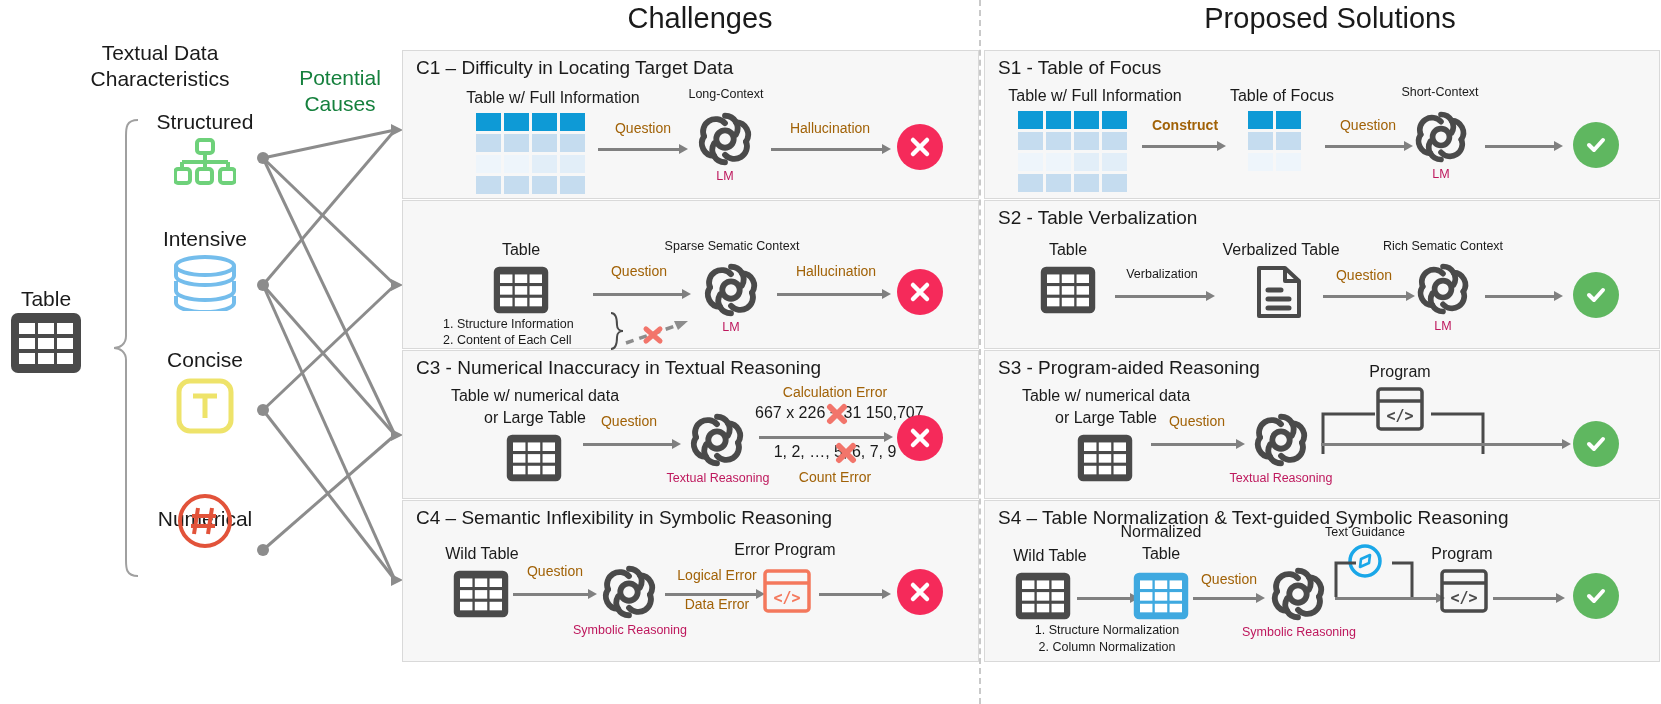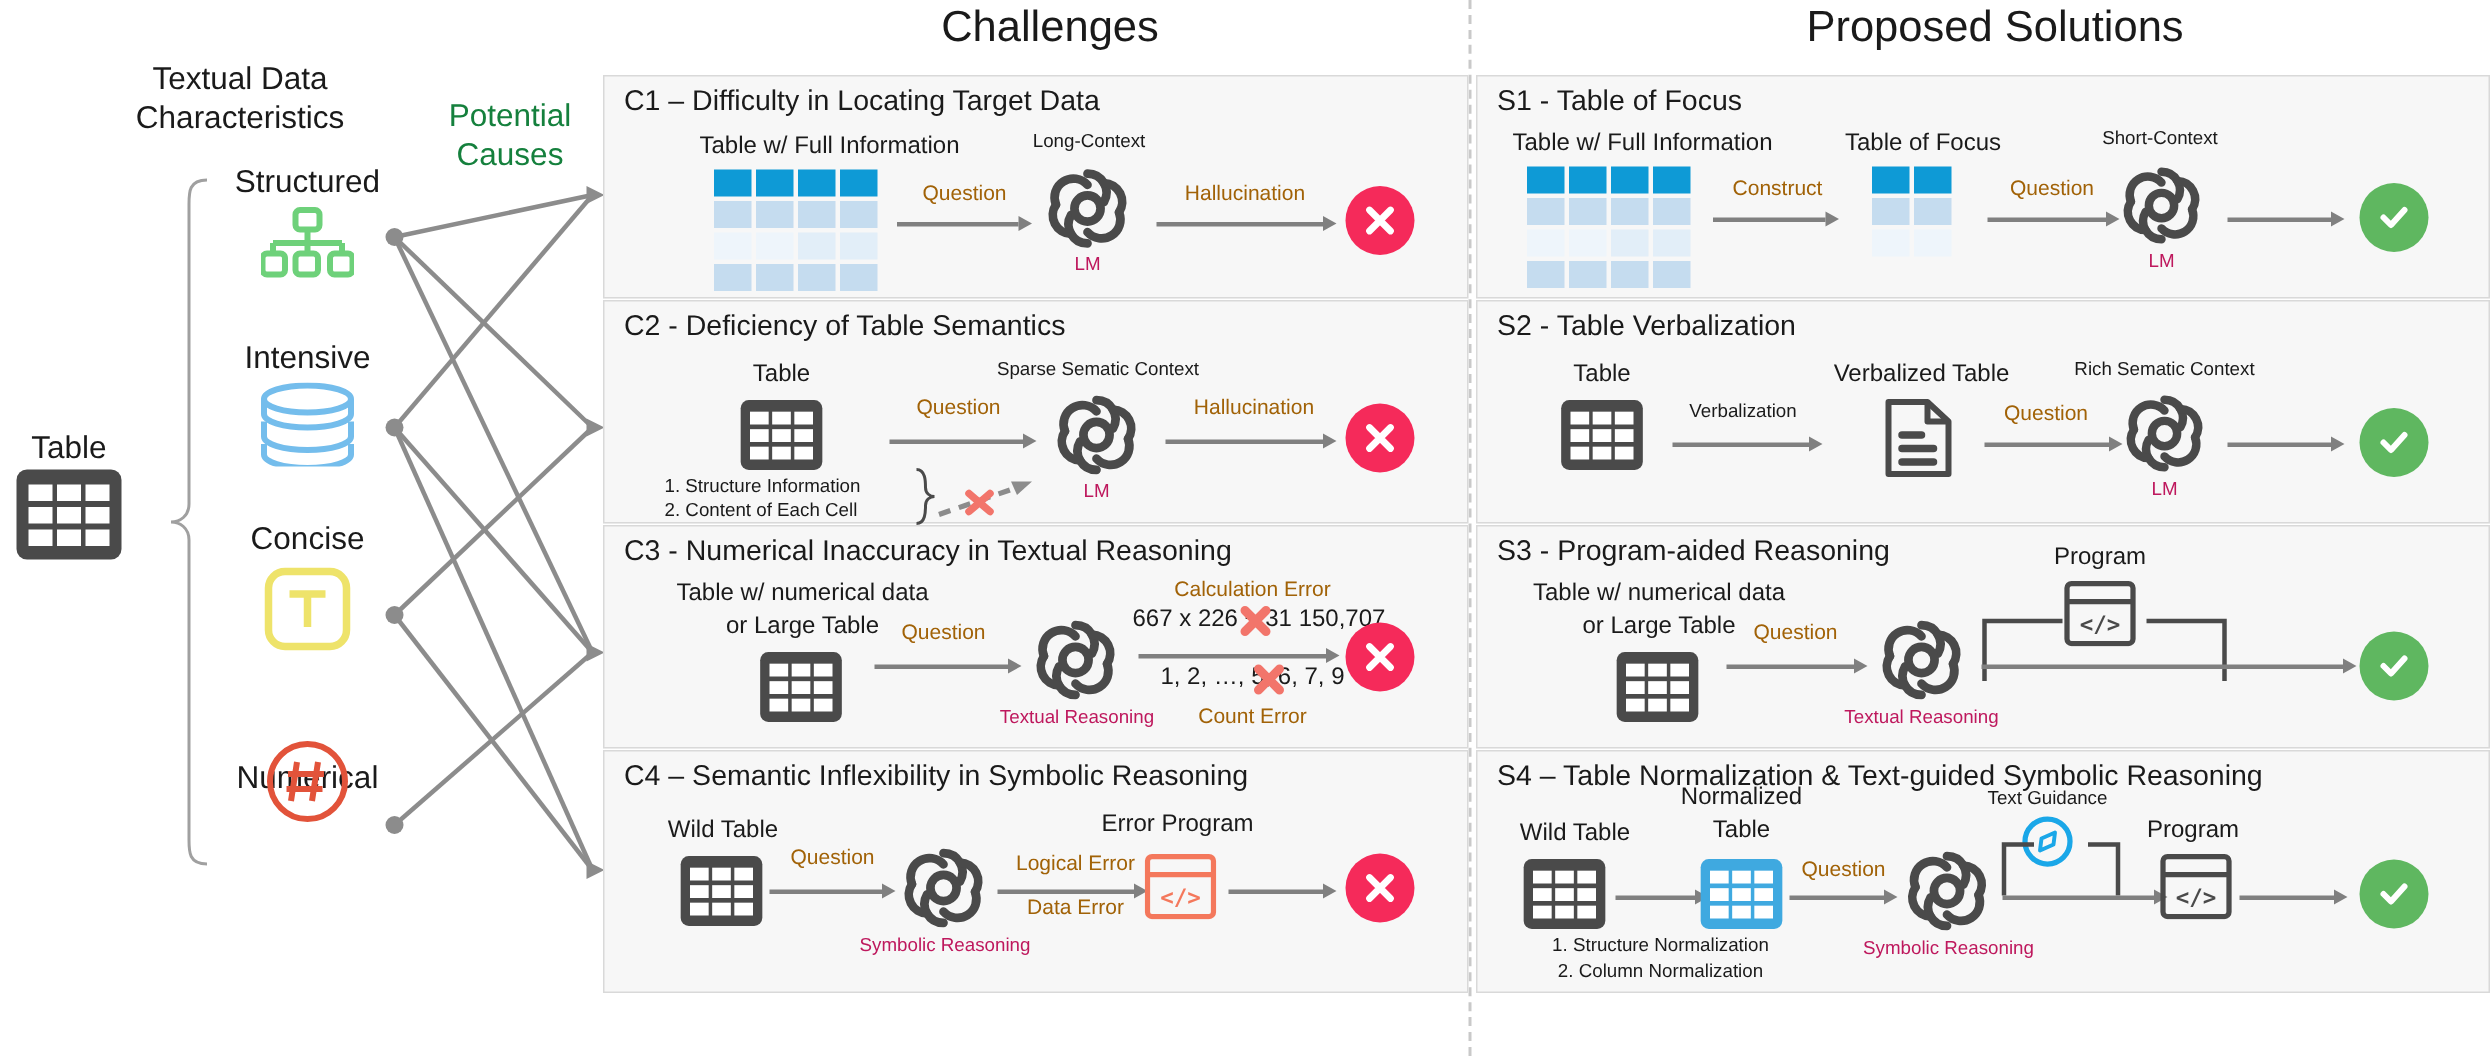--- a/index.html
+++ b/index.html
@@ -232,21 +232,20 @@
   </div>
 
   <div class="badge fail" style="left:494px;top:73px;">
     <svg width="22" height="22" viewBox="0 0 22 22">
         <path d="M4 4 L18 18 M18 4 L4 18" stroke="#fff" stroke-width="4.5" stroke-linecap="round"></path>
       </svg>
   </div>
 </div>
 
 <div class="abs panel" id="p-c2">
-  <div class="panel-title">C2 - Deficiency of Table Semantics</div>
 
   <div class="lbl-md" style="left:68px;top:40px;width:100px;">Table</div>
   <div class="abs" style="left:90px;top:64px;">
     <svg width="56" height="50" viewBox="0 0 72 62">
       <rect x="1" y="1" width="70" height="60" rx="7" fill="#4a4a4a"></rect>
       <g fill="#ffffff">
         <rect x="9" y="11" width="16" height="11"></rect>
           <rect x="28" y="11" width="16" height="11"></rect>
           <rect x="47" y="11" width="16" height="11"></rect>
         <rect x="9" y="26" width="16" height="11"></rect>
@@ -465,21 +464,21 @@
     <div style="background:#eef5fb"></div>
       <div style="background:#eef5fb"></div>
     <div style="background:#e2eef8"></div>
       <div style="background:#e2eef8"></div>
     <div style="background:#c5dcef"></div>
       <div style="background:#c5dcef"></div>
     <div style="background:#c5dcef"></div>
       <div style="background:#c5dcef"></div>
   </div>
 
-  <div class="lbl" style="left:155px;top:66px;width:90px;">Construct</div>
+  <div class="lbl" style="left:155px;top:66px;width:90px;font-weight:bold;">Construct</div>
   <div class="arrow" style="left:157px;top:90px;width:84px;">
     <div class="shaft" style="width:75px;"></div>
       <div class="head" style="left:75px;"></div>
   </div>
 
   <div class="lbl-md" style="left:222px;top:36px;width:150px;">Table of Focus</div>
   <div class="gridtab" style="left:263px;top:60px;grid-template-columns:repeat(2,25px);grid-template-rows:repeat(3,18px);">
     <div style="background:#0e9ad6"></div>
       <div style="background:#0e9ad6"></div>
     <div style="background:#c5dcef"></div>

